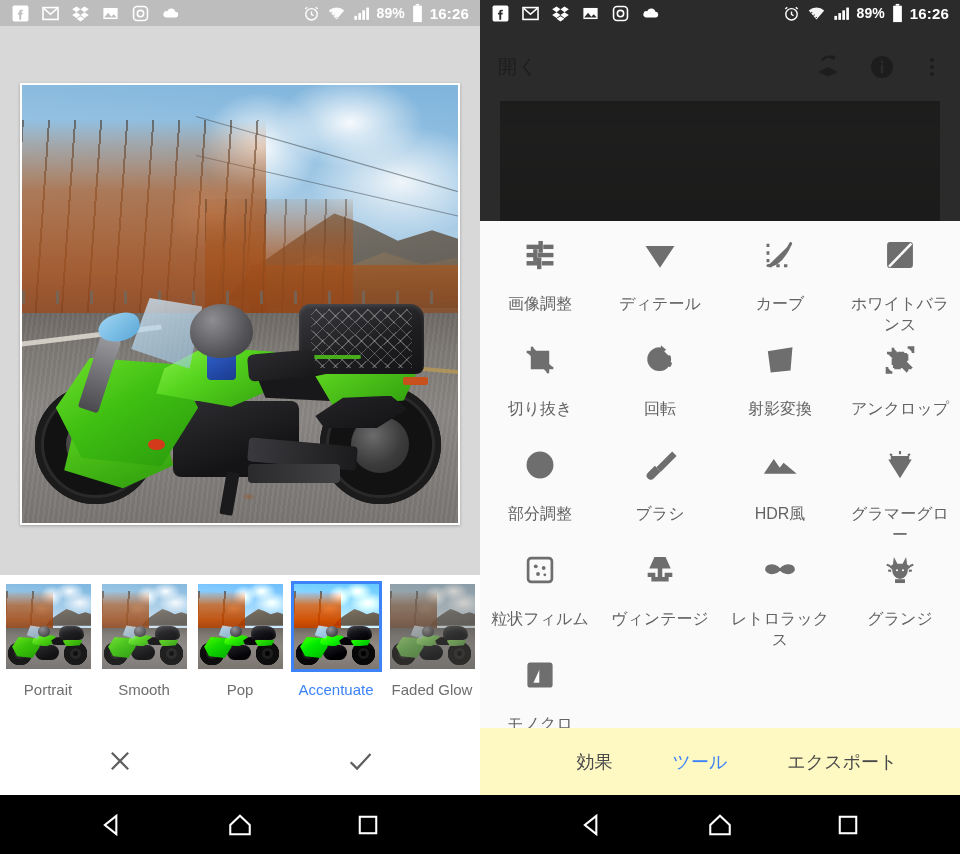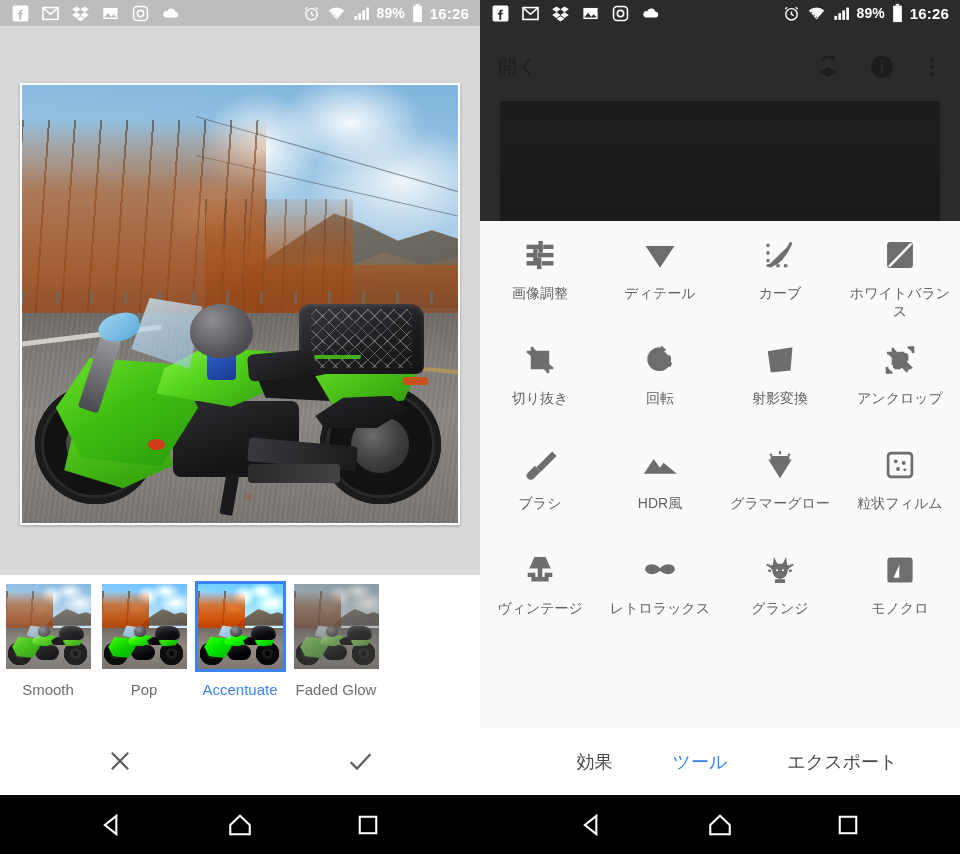--- a/index.html
+++ b/index.html
@@ -184,26 +184,26 @@
     filter:brightness(.22) saturate(.55); }
 
   
   .sheet { position:absolute; top:221px; left:0; width:480px; height:507px;
     background:#fafafa; overflow:hidden; }
   .grid { display:grid; grid-template-columns:repeat(4,1fr); }
   .tool { height:105px; display:flex; flex-direction:column; align-items:center;
     padding-top:17px; }
   .tool .tic { width:34px; height:34px; display:block; }
   .tool .tic svg { width:100%; height:100%; display:block; fill:#6e6e6e; stroke:#6e6e6e; }
-  .tool .tlabel { margin-top:12px; font-size:14px; color:#636363; text-align:center;
+  .tool .tlabel { margin-top:21px; font-size:16px; color:#636363; text-align:center;
     line-height:1.32; max-width:104px; }
 
   
   .botnav { position:absolute; top:728px; left:0; width:480px; height:67px;
-    background:#ffffff; display:flex; align-items:center; justify-content:center;
+    background:#fef9c3; display:flex; align-items:center; justify-content:center;
     gap:60px; padding-left:34px; }
   .bn { font-size:18px; color:#4a4a4a; }
   .bn.active { color:#3b83f6; }
 
   
   .andnav { position:absolute; top:795px; left:0; width:480px; height:59px;
     background:#000; display:flex; align-items:center; justify-content:space-around;
     padding:0 48px; }
   .andnav .nb { width:26px; height:26px; display:block; }
   .andnav .nb svg { width:100%; height:100%; display:block; }
@@ -332,20 +332,44 @@
           <div class="bk gloves"></div>
           <div class="bk stand"></div>
           <div class="bk redbit"></div>
           <div class="bk tailred"></div>
         </div>
       </div>
     </div>
   </div>
 
   <div class="filters">
+    <div class="fitem f-portrait">
+      <div class="fthumb">
+          <div class="fthumb-in">
+        <div class="ph-sky"></div>
+            <div class="ph-clouds"></div>
+            <div class="ph-mtn"></div>
+            <div class="ph-trees"></div>
+            <div class="ph-road"></div>
+        <div class="bike">
+              <div class="bk wheel wf"></div>
+              <div class="bk wheel wr"></div>
+              <div class="bk engine"></div>
+              <div class="bk fairing-front"></div>
+              <div class="bk tank"></div>
+              <div class="bk seat"></div>
+              <div class="bk tailside"></div>
+              <div class="bk topbox"></div>
+              <div class="bk windscreen"></div>
+              <div class="bk helmet"></div>
+            </div>
+      </div>
+        </div>
+      <span class="flabel">Portrait</span>
+    </div>
     <div class="fitem f-smooth">
       <div class="fthumb">
           <div class="fthumb-in">
         <div class="ph-sky"></div>
             <div class="ph-clouds"></div>
             <div class="ph-mtn"></div>
             <div class="ph-trees"></div>
             <div class="ph-road"></div>
         <div class="bike">
               <div class="bk wheel wf"></div>
@@ -645,20 +669,29 @@
         <span class="tic">
             <svg viewBox="0 0 24 24" fill="none">
               <path d="M7 3.4v14.2h14.2" stroke-width="1.8" stroke-dasharray="4.6 3"></path>
               <path d="M2.8 7h14.2v14.2" stroke-width="1.8" stroke-dasharray="4.6 3"></path>
               <path d="M17.4 3.2h3.8v3.8M6.6 20.8H2.8V17" stroke-width="1.8"></path>
             </svg>
           </span>
         <span class="tlabel">アンクロップ</span>
       </div>
 
+      <div class="tool">
+        <span class="tic">
+            <svg viewBox="0 0 24 24" fill="none">
+              <circle cx="12" cy="12" r="8.6" stroke-width="1.8"></circle>
+              <circle cx="12" cy="12" r="2.9" stroke="none" fill="#6e6e6e"></circle>
+            </svg>
+          </span>
+        <span class="tlabel">部分調整</span>
+      </div>
       <div class="tool">
         <span class="tic">
             <svg viewBox="0 0 24 24" stroke="none">
               <path d="M20.6 3.2 10.2 13.6l2.4 2.4L23 5.6l-2.4-2.4z"></path>
               <path d="M9 14.6 4.4 19.2a2.4 2.4 0 1 0 3.4 3.4l4.6-4.6L9 14.6z" transform="translate(-0.6,-1.4)"></path>
             </svg>
           </span>
         <span class="tlabel">ブラシ</span>
       </div>
       <div class="tool">

